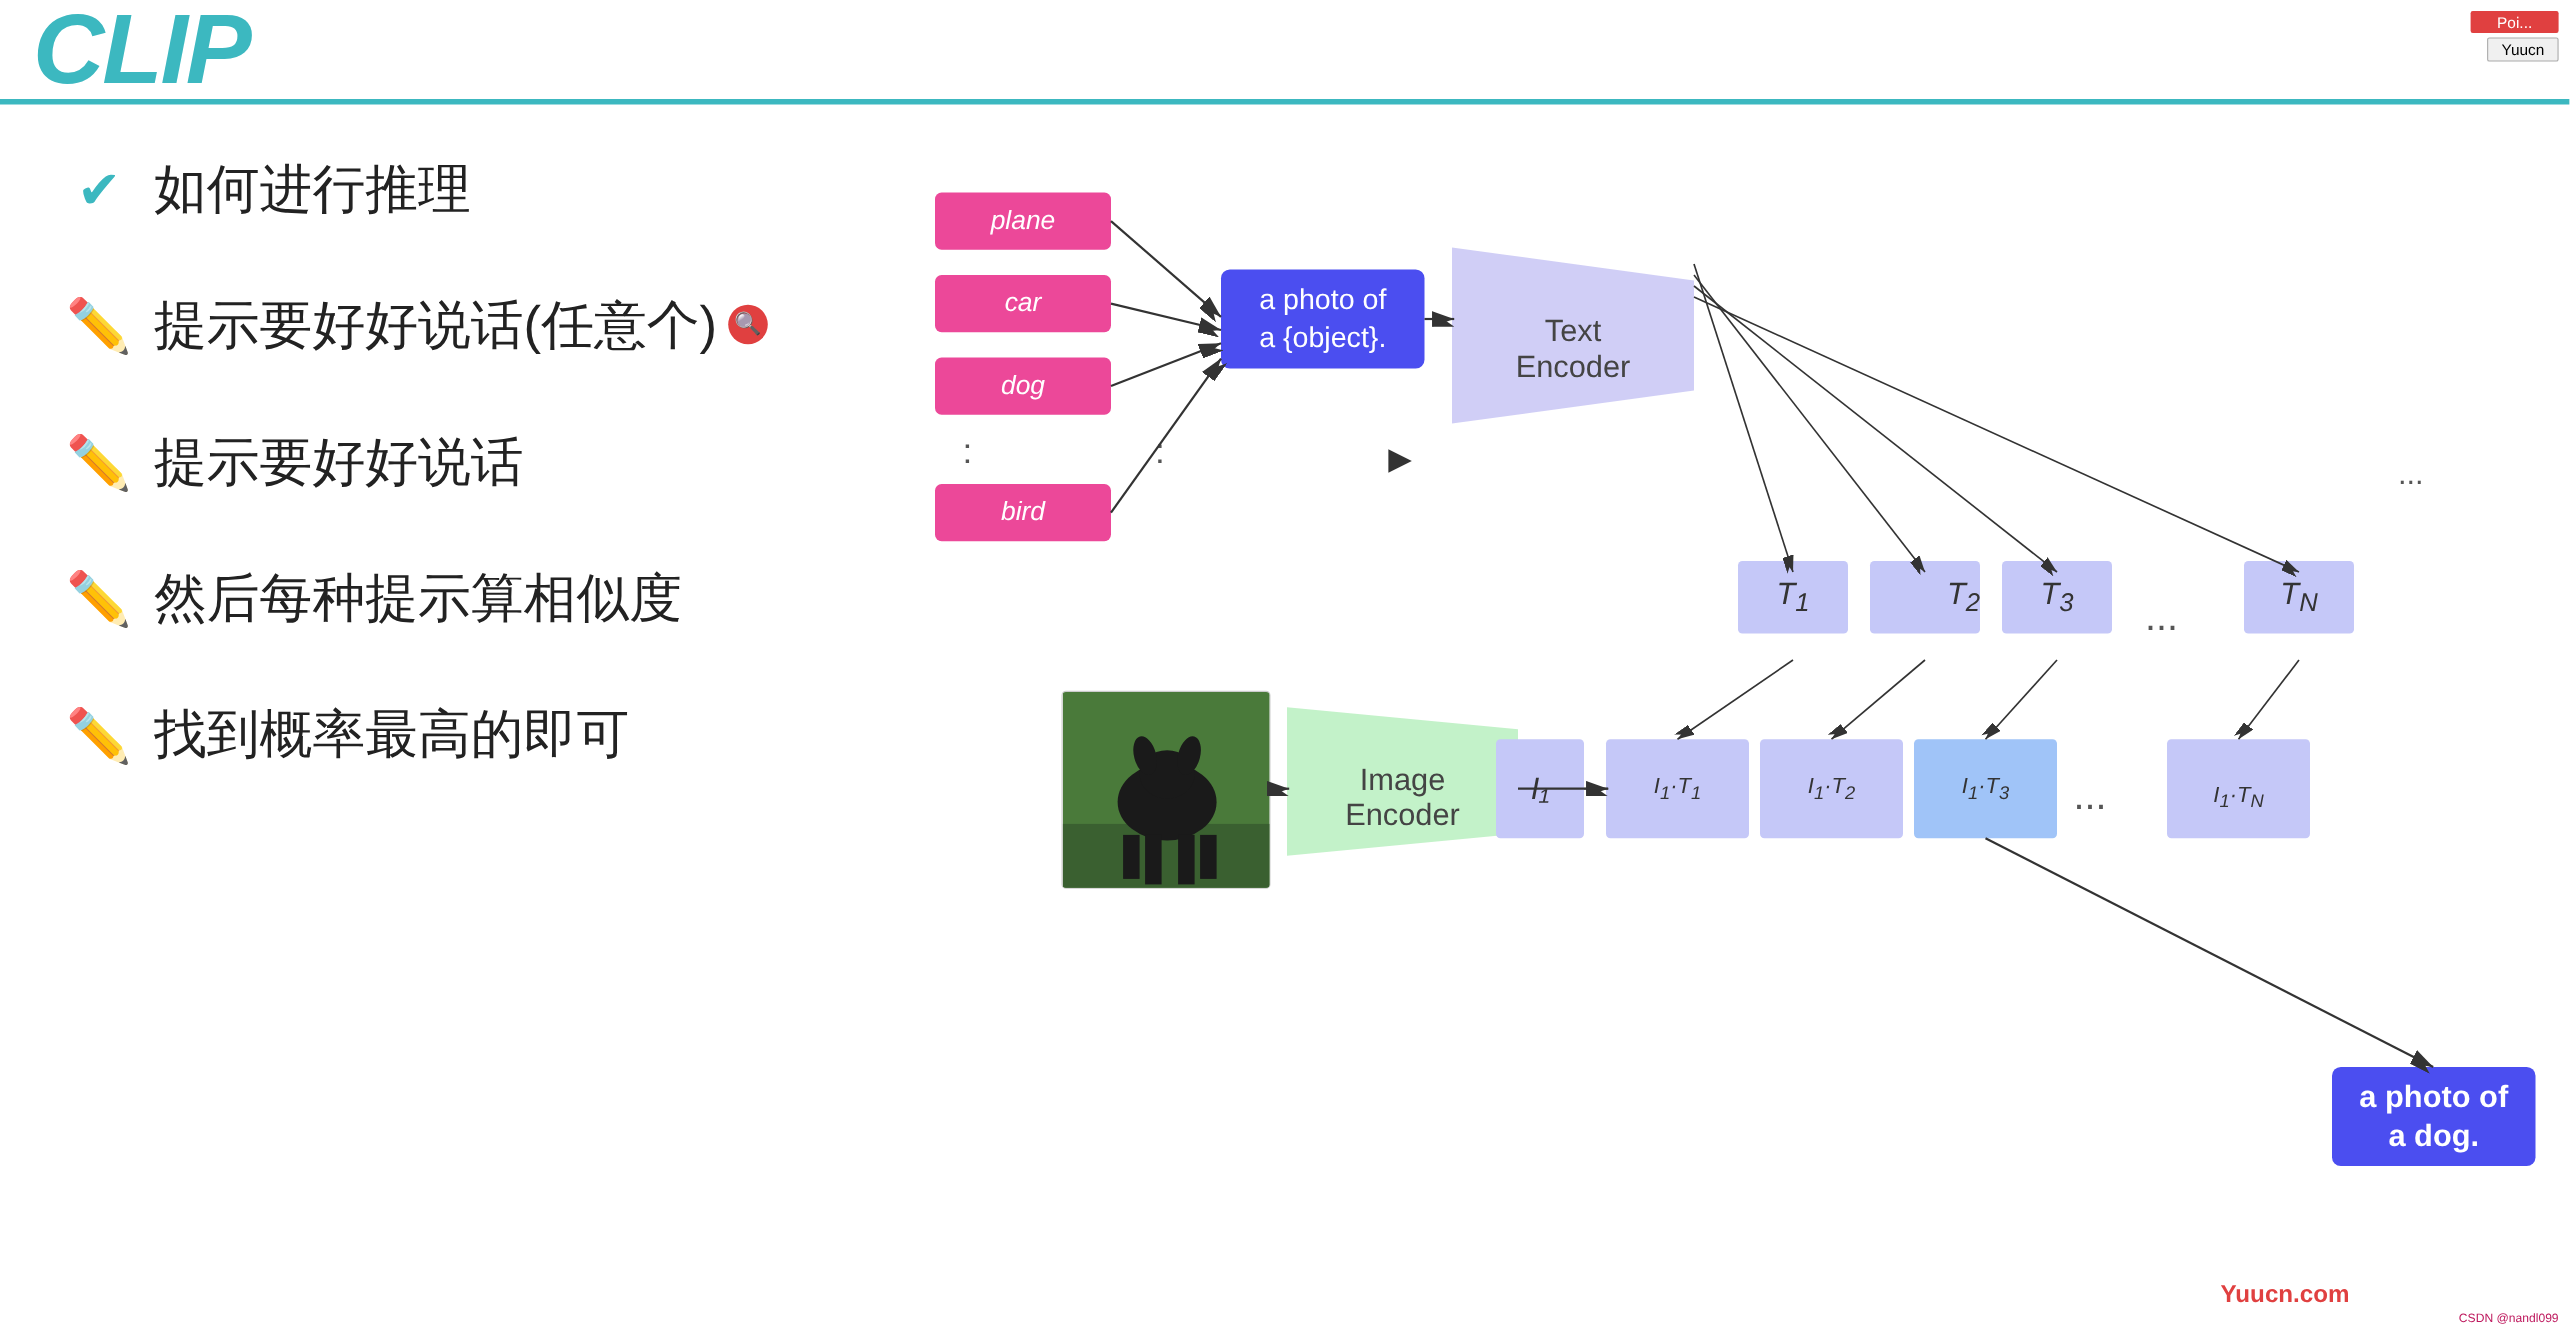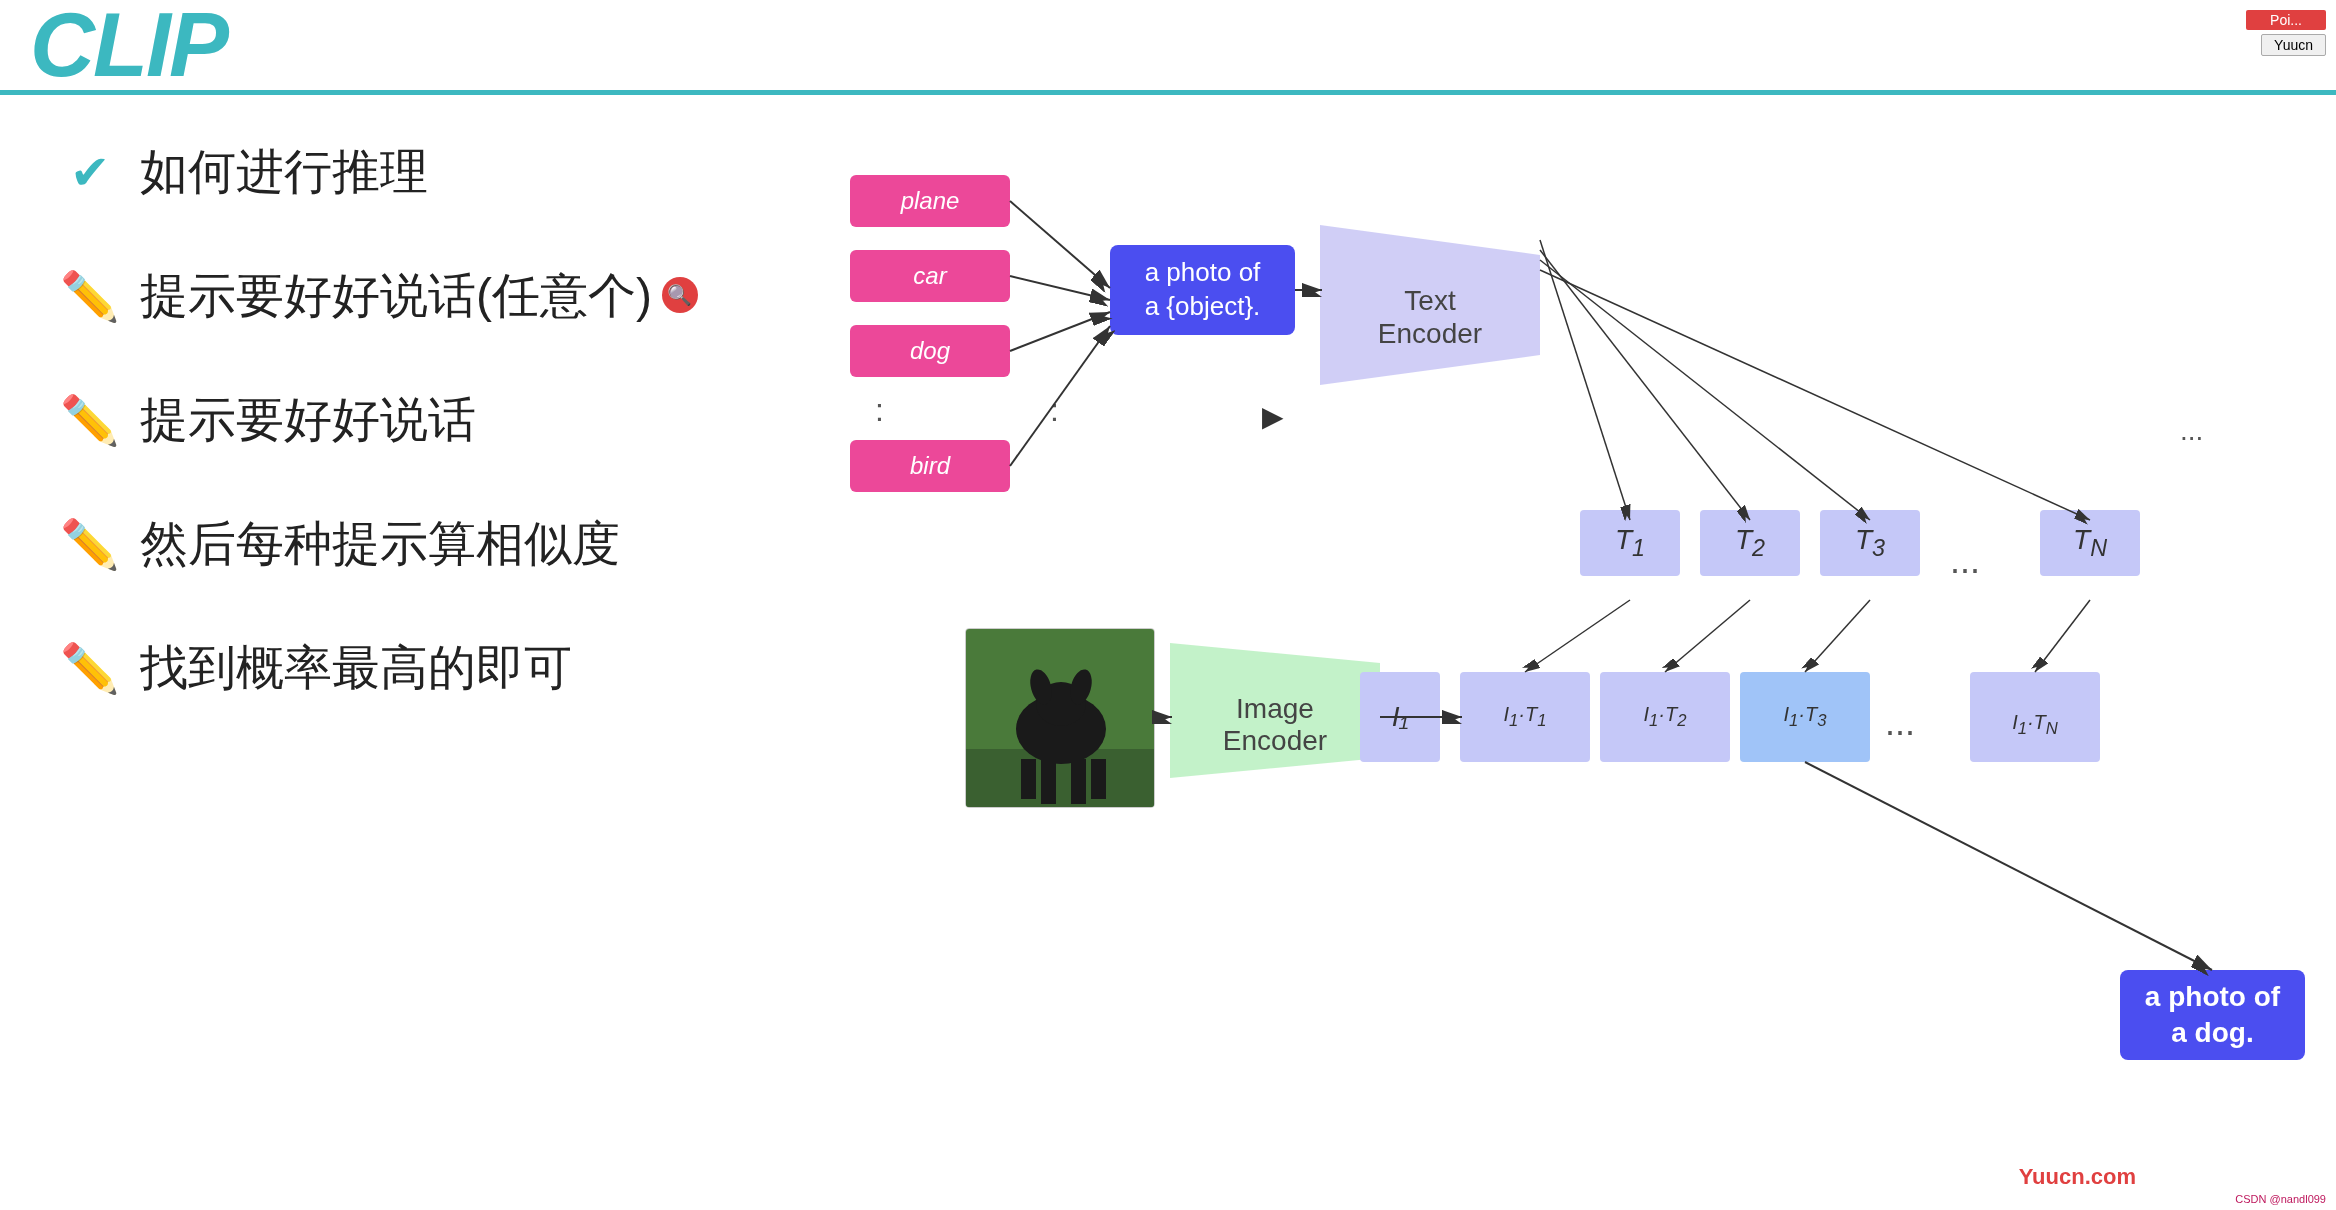--- a/index.html
+++ b/index.html
@@ -343,21 +343,21 @@
   <svg id="text-encoder-svg" style="position:absolute; left: 740px; top: 75px; width: 220px; height: 200px;">
     <polygon points="0,180 220,150 220,50 0,20" fill="#c8c5f5" opacity="0.85"></polygon>
     <text x="110" y="105" text-anchor="middle" font-size="28" fill="#444" font-family="Arial">Text</text>
     <text x="110" y="138" text-anchor="middle" font-size="28" fill="#444" font-family="Arial">Encoder</text>
   </svg>
 
   <div class="t-box" style="left: 1000px; top: 380px;">
     <span style="font-style:italic;">T<sub>1</sub></span>
   </div>
 
-  <div class="t-box" style="left: 1120px; top: 380px;">
+  <div class="t-box" style="left: 1120px; top: 380px; justify-content: flex-end;">
     <span style="font-style:italic;">T<sub>2</sub></span>
   </div>
 
   <div class="t-box" style="left: 1240px; top: 380px;">
     <span style="font-style:italic;">T<sub>3</sub></span>
   </div>
 
   <div class="t-ellipsis" style="left: 1370px; top: 410px;">...</div>
 
   <div class="t-box" style="left: 1460px; top: 380px;">

